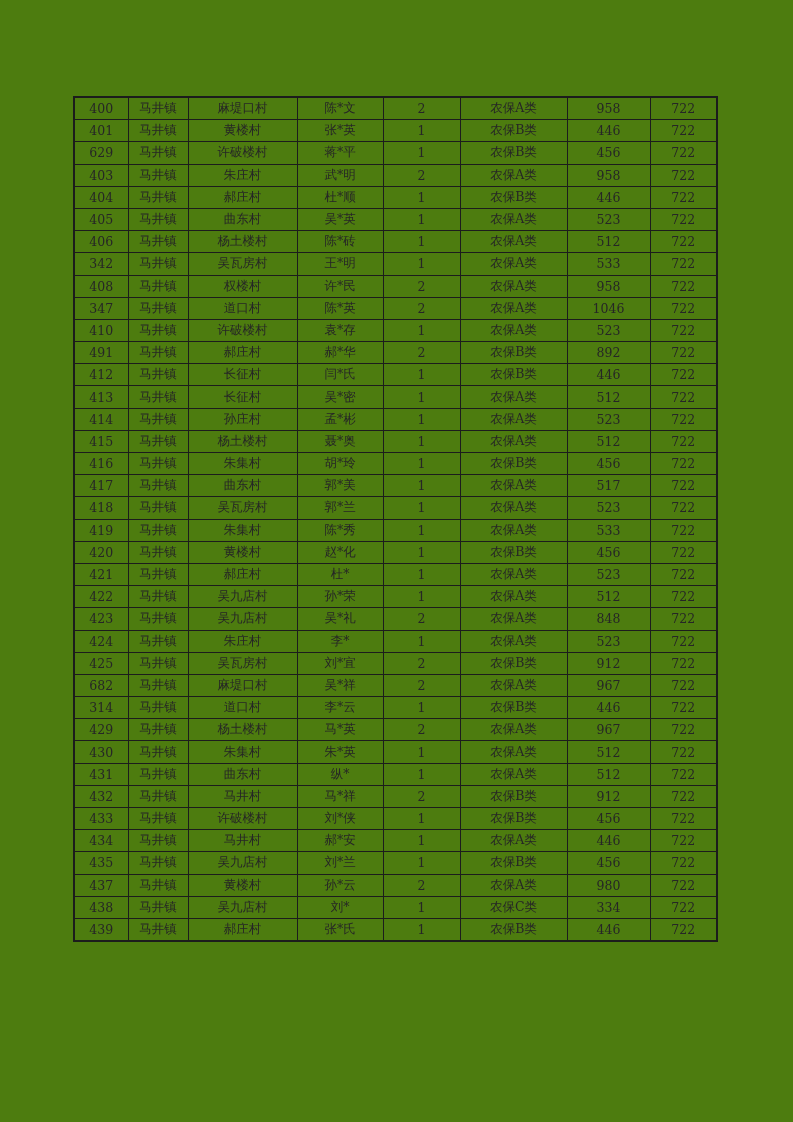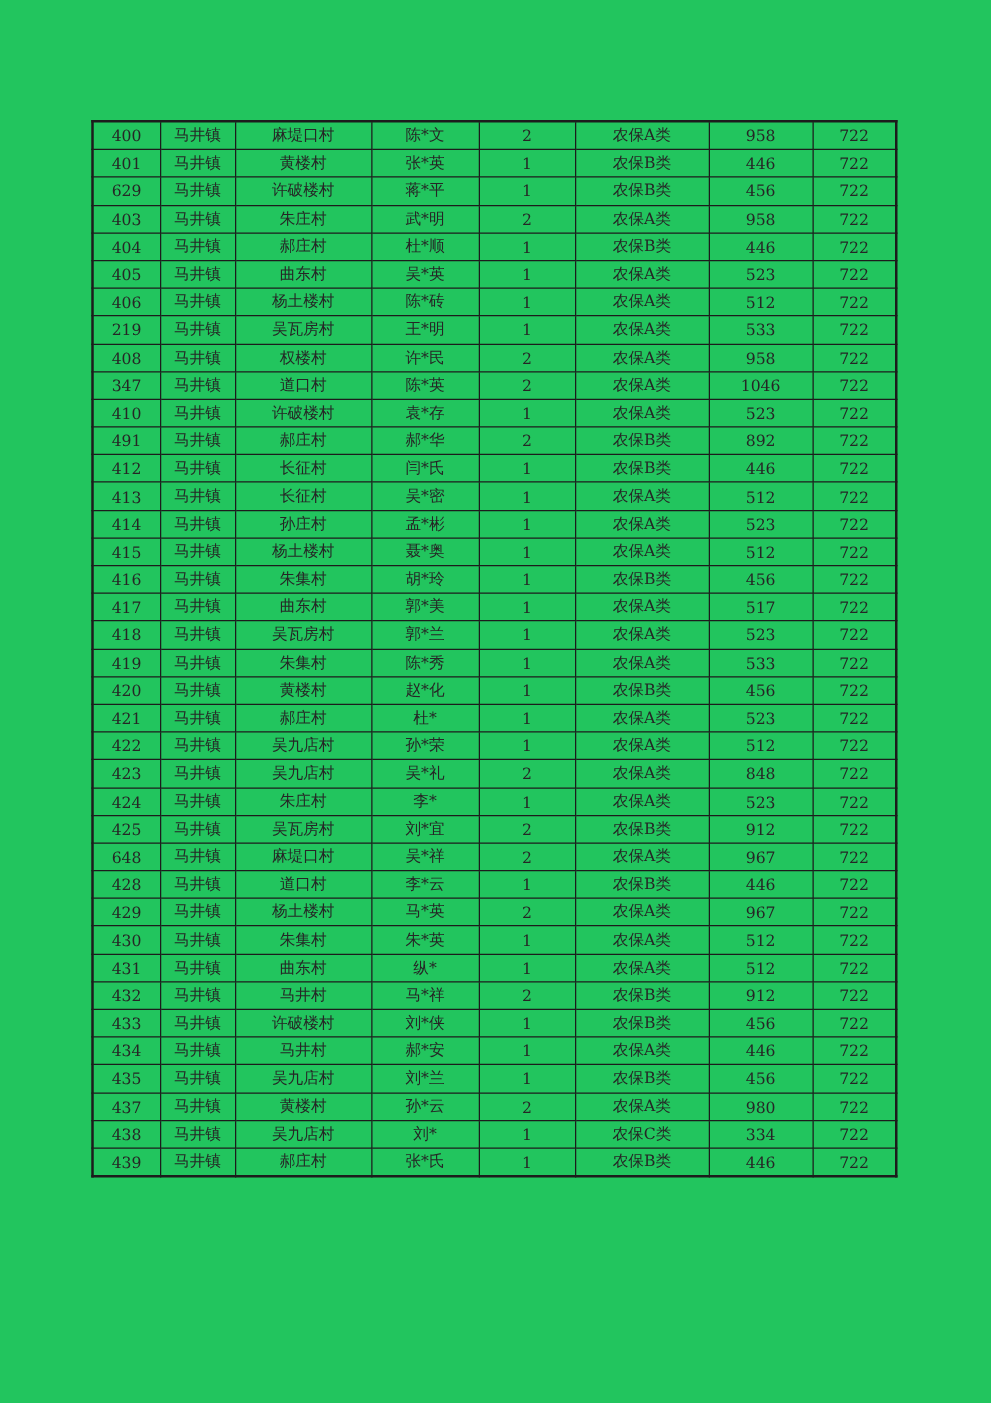--- a/index.html
+++ b/index.html
@@ -4,21 +4,21 @@
 <style>
   html, body {
     margin: 0;
     padding: 0;
     background: #ffffff;
   }
   .page {
     position: relative;
     width: 793px;
     height: 1122px;
-    background: #22c55e;
+    background: #4d7c0f;
     overflow: hidden;
     font-family: "DejaVu Serif", "Liberation Serif", serif;
   }
   .sheet {
     position: absolute;
     left: 73px;
     top: 96px;
   }
   table.grid {
     border-collapse: collapse;
@@ -119,21 +119,21 @@
             <td>406</td>
             <td>马井镇</td>
             <td>杨土楼村</td>
             <td>陈*砖</td>
             <td>1</td>
             <td>农保A类</td>
             <td>512</td>
             <td>722</td>
           </tr>
           <tr>
-            <td>219</td>
+            <td>342</td>
             <td>马井镇</td>
             <td>吴瓦房村</td>
             <td>王*明</td>
             <td>1</td>
             <td>农保A类</td>
             <td>533</td>
             <td>722</td>
           </tr>
           <tr>
             <td>408</td>
@@ -309,31 +309,31 @@
             <td>425</td>
             <td>马井镇</td>
             <td>吴瓦房村</td>
             <td>刘*宜</td>
             <td>2</td>
             <td>农保B类</td>
             <td>912</td>
             <td>722</td>
           </tr>
           <tr>
-            <td>648</td>
+            <td>682</td>
             <td>马井镇</td>
             <td>麻堤口村</td>
             <td>吴*祥</td>
             <td>2</td>
             <td>农保A类</td>
             <td>967</td>
             <td>722</td>
           </tr>
           <tr>
-            <td>428</td>
+            <td>314</td>
             <td>马井镇</td>
             <td>道口村</td>
             <td>李*云</td>
             <td>1</td>
             <td>农保B类</td>
             <td>446</td>
             <td>722</td>
           </tr>
           <tr>
             <td>429</td>

